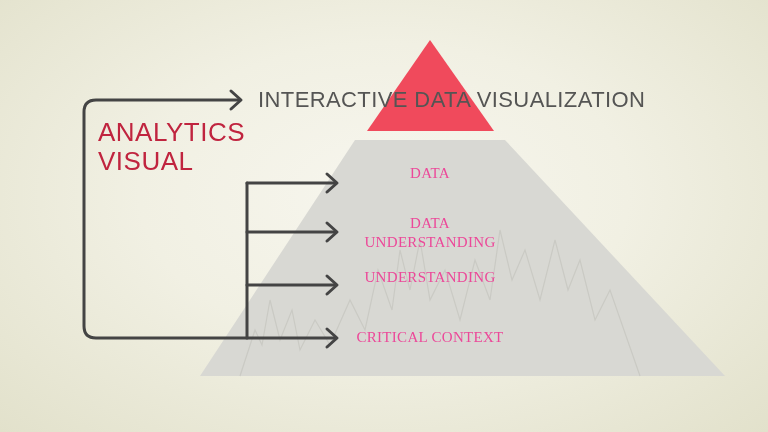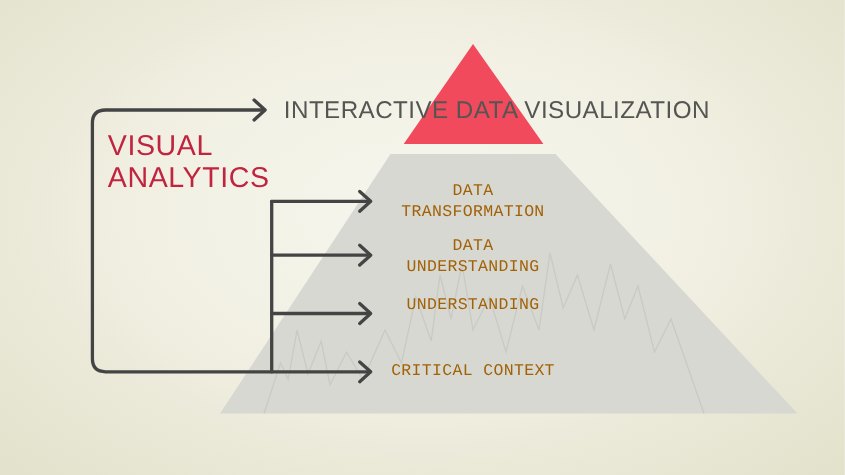--- a/index.html
+++ b/index.html
@@ -4,22 +4,22 @@
 <style>
   html, body { margin:0; padding:0; }
   body {
     width:768px; height:432px; overflow:hidden; position:relative;
     background: radial-gradient(ellipse at 50% 45%, #f7f6ee 0%, #f1f0e3 45%, #e2e1cb 100%);
     font-family: "Liberation Sans", sans-serif;
   }
   .stage { position:absolute; left:0; top:0; width:768px; height:432px; }
   svg.diagram { position:absolute; left:0; top:0; }
   .lbl {
-    position:absolute; text-align:center; color:#a16207;
-    font-family: Liberation Mono, monospace; font-size:15px; line-height:19px;
+    position:absolute; text-align:center; color:#ec4899;
+    font-family: Liberation Serif, serif; font-size:15px; line-height:19px;
     letter-spacing:0.3px;
   }
   .top-title {
     position:absolute; left:258px; top:87px; font-size:22px; color:#555554;
     letter-spacing:0.4px; white-space:nowrap; font-family:"Liberation Sans", sans-serif;
   }
   .va-title {
     position:absolute; left:98px; top:118px; font-size:26px; line-height:29px; color:#c0243f;
     letter-spacing:0.5px; font-family:"Liberation Sans", sans-serif;
   }
@@ -48,27 +48,26 @@
       <path d="M 327,223 L 337,232 L 327,241"></path>
       <path d="M 247,285 L 336,285"></path>
       <path d="M 327,276 L 337,285 L 327,294"></path>
       <path d="M 327,329 L 337,338 L 327,347"></path>
     </g>
   </svg>
 
   <div class="top-title">INTERACTIVE DATA VISUALIZATION</div>
 
   <div class="va-title">
+    <div>ANALYTICS</div>
     <div>VISUAL</div>
-    <div>ANALYTICS</div>
   </div>
 
   <div class="lbl" style="left:340px; top:164px; width:180px;">
     <div>DATA</div>
-    <div>TRANSFORMATION</div>
   </div>
   <div class="lbl" style="left:340px; top:214px; width:180px;">
     <div>DATA</div>
     <div>UNDERSTANDING</div>
   </div>
   <div class="lbl" style="left:340px; top:268px; width:180px;">
     <div>UNDERSTANDING</div>
   </div>
   <div class="lbl" style="left:340px; top:328px; width:180px;">
     <div>CRITICAL CONTEXT</div>

